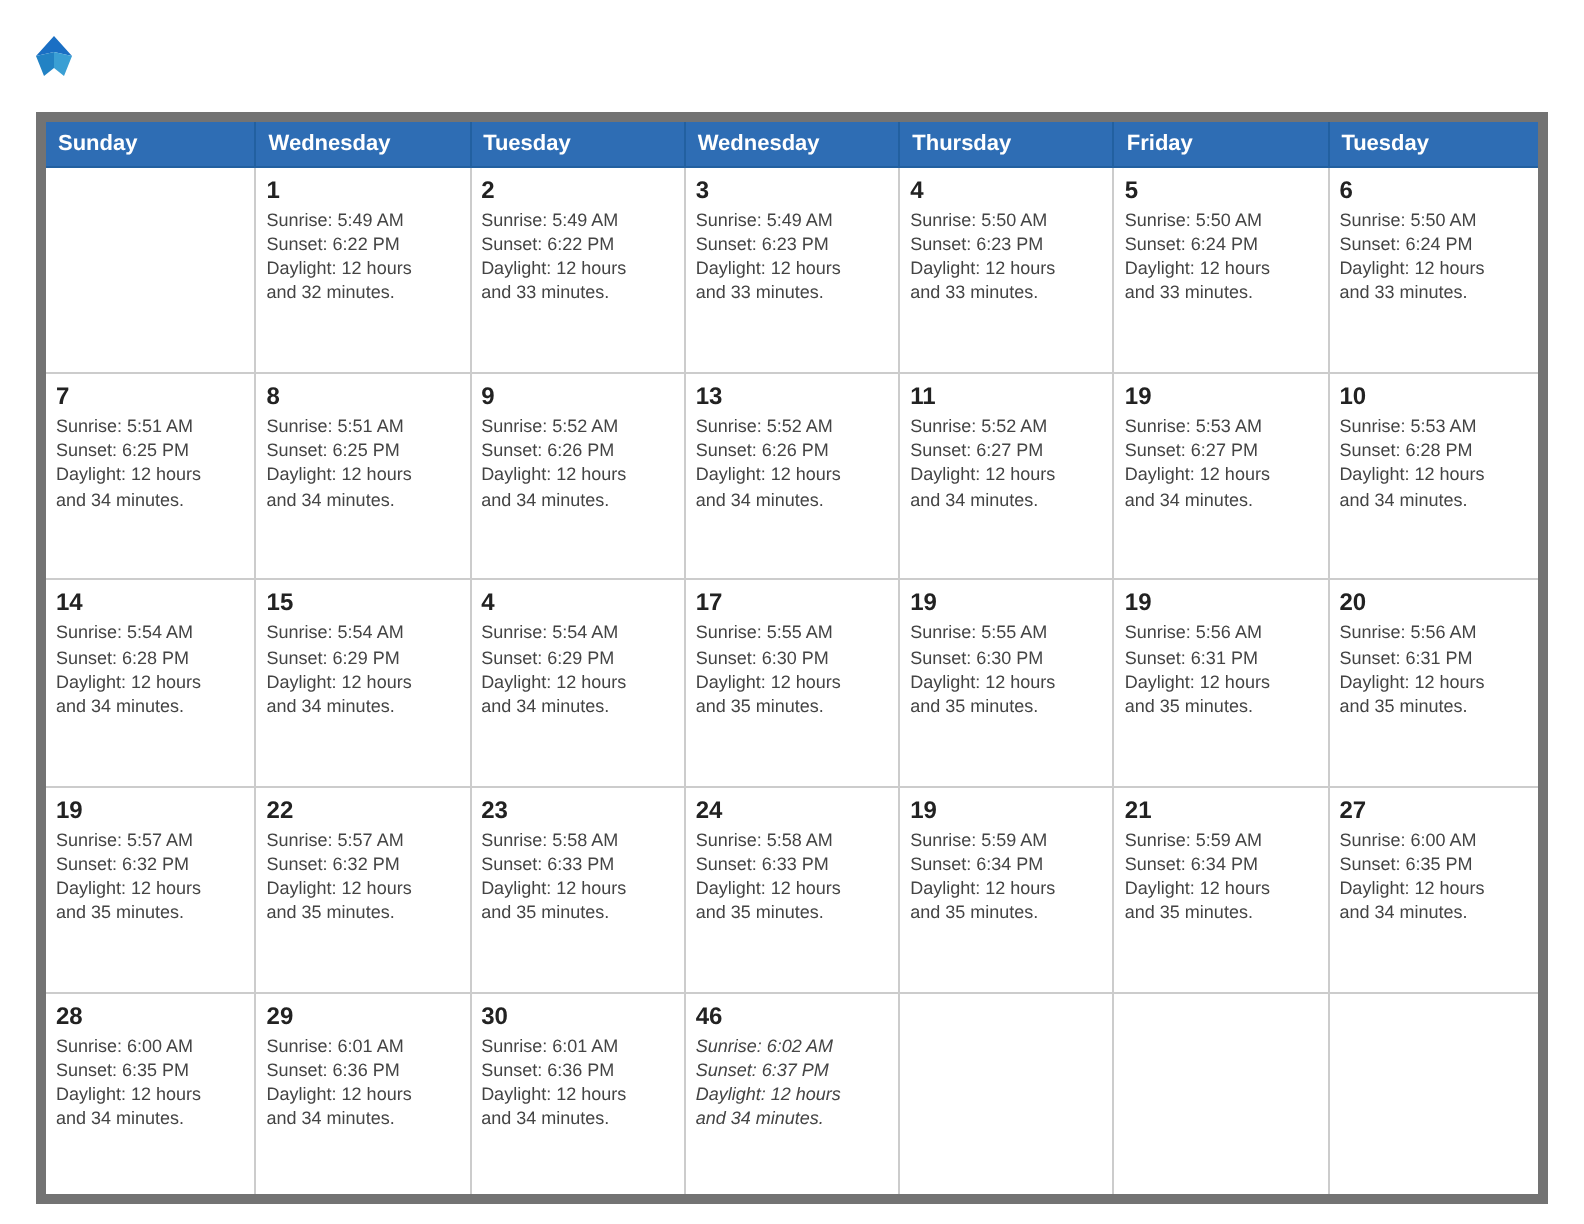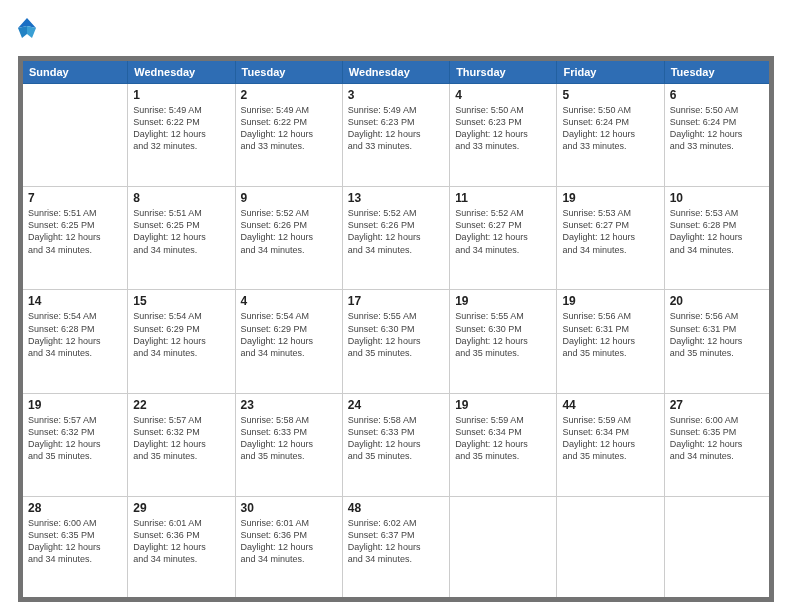--- a/index.html
+++ b/index.html
@@ -304,21 +304,21 @@
 and 35 minutes.</div>
           </td>
           <td>
             <span class="day-num">19</span>
             <div class="day-info" style="white-space: pre-line;">Sunrise: 5:59 AM
 Sunset: 6:34 PM
 Daylight: 12 hours
 and 35 minutes.</div>
           </td>
           <td>
-            <span class="day-num">44</span>
+            <span class="day-num">21</span>
             <div class="day-info" style="white-space: pre-line;">Sunrise: 5:59 AM
 Sunset: 6:34 PM
 Daylight: 12 hours
 and 35 minutes.</div>
           </td>
           <td>
             <span class="day-num">27</span>
             <div class="day-info" style="white-space: pre-line;">Sunrise: 6:00 AM
 Sunset: 6:35 PM
 Daylight: 12 hours
@@ -341,22 +341,22 @@
 and 34 minutes.</div>
           </td>
           <td>
             <span class="day-num">30</span>
             <div class="day-info" style="white-space: pre-line;">Sunrise: 6:01 AM
 Sunset: 6:36 PM
 Daylight: 12 hours
 and 34 minutes.</div>
           </td>
           <td>
-            <span class="day-num">48</span>
-            <div class="day-info" style="white-space: pre-line;">Sunrise: 6:02 AM
+            <span class="day-num">46</span>
+            <div class="day-info" style="white-space: pre-line; font-style: italic;">Sunrise: 6:02 AM
 Sunset: 6:37 PM
 Daylight: 12 hours
 and 34 minutes.</div>
           </td>
           <td class="empty"></td>
           <td class="empty"></td>
           <td class="empty"></td>
         </tr>
       </tbody>
   </table>

